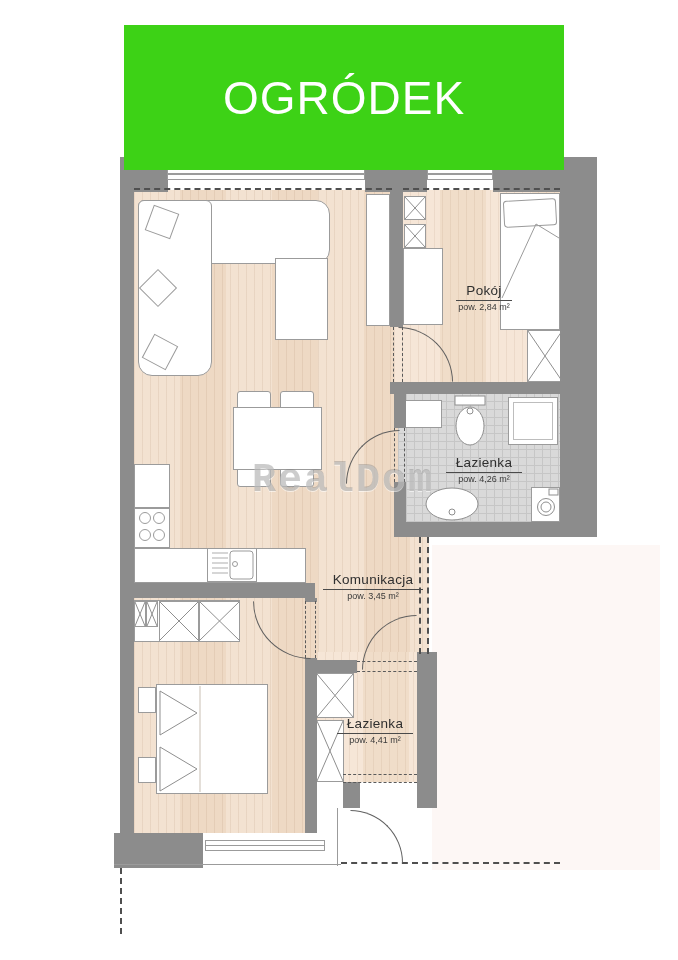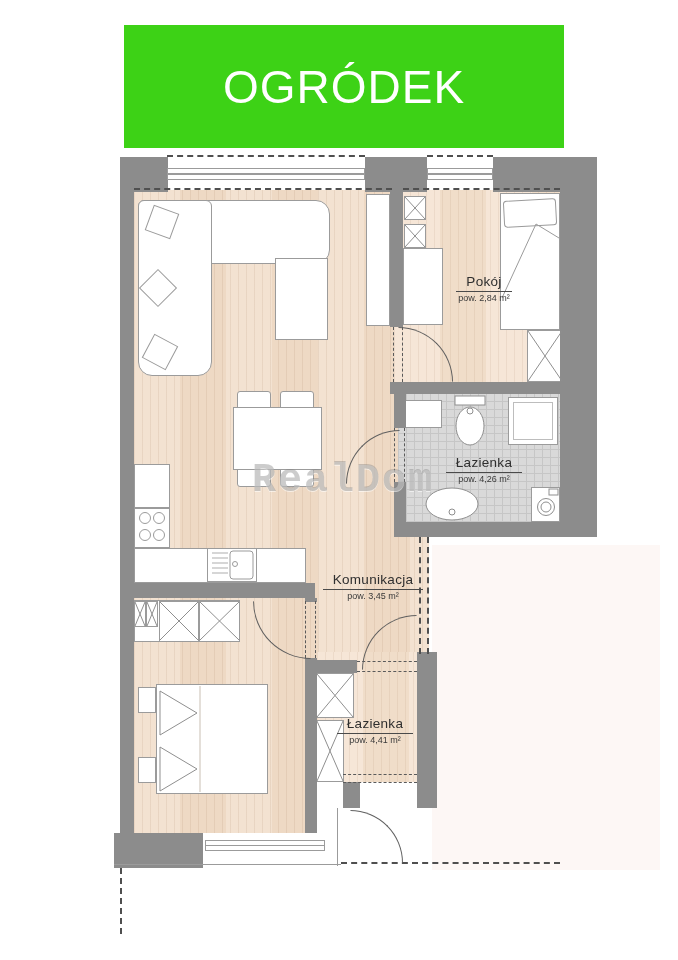--- a/index.html
+++ b/index.html
@@ -26,21 +26,21 @@
   .dash-v{position:absolute;border-left:1px dashed #5a5a5a;border-right:1px dashed #5a5a5a;box-sizing:border-box;}
   .dash-h{position:absolute;border-top:1px dashed #5a5a5a;border-bottom:1px dashed #5a5a5a;box-sizing:border-box;}
   .dash-v2{position:absolute;border-left:2px dashed #4f4f4f;border-right:2px dashed #4f4f4f;box-sizing:border-box;}
   .dash-t2{position:absolute;border-top:2px dashed #4f4f4f;box-sizing:border-box;}
   .dash-l2{position:absolute;border-left:2px dashed #4f4f4f;box-sizing:border-box;}
   .thin{position:absolute;background:#9b9b9b;}
   svg.overlay{position:absolute;left:0;top:0;z-index:15;}
   .room-label{position:absolute;text-align:center;color:#2f2f2f;z-index:30;}
   .room-name{display:inline-block;font-size:13.5px;letter-spacing:.3px;border-bottom:1px solid #4a4a4a;padding:0 10px 2px;white-space:nowrap;}
   .room-area{display:block;font-size:9px;margin-top:1px;color:#3a3a3a;}
-  #banner{position:absolute;left:124px;top:25px;width:440px;height:123px;background:#3dd216;
+  #banner{position:absolute;left:124px;top:25px;width:440px;height:145px;background:#3dd216;
           display:flex;align-items:center;justify-content:center;color:#fff;font-size:46px;
           letter-spacing:1px;z-index:50;}
   #watermark{position:absolute;left:252px;top:458px;font-size:40px;font-weight:700;letter-spacing:2px;
              color:rgba(128,128,128,0.40);text-shadow:0 1px 0 rgba(255,255,255,0.55);z-index:40;font-family:Liberation Mono, monospace;}
   #tint{position:absolute;left:432px;top:545px;width:228px;height:325px;background:#fbf1ee;opacity:.6;}
 </style>
 </head>
 <body>
 
 <div id="screen">
@@ -208,21 +208,21 @@
 
   <div class="arc arc-tr" style="left:398px;top:327px;width:55px;height:55px"></div>
   <div class="arc arc-tl" style="left:346px;top:430px;width:54px;height:54px"></div>
   <div class="arc arc-bl" style="left:253px;top:601px;width:58px;height:58px"></div>
   <div class="arc arc-tl" style="left:362px;top:615px;width:55px;height:55px"></div>
   <div class="arc arc-tr" style="left:350px;top:810px;width:53px;height:53px"></div>
 
   <div class="thin" style="left:114px;top:864px;width:227px;height:1px"></div>
   <div class="thin" style="left:337px;top:808px;width:1px;height:58px"></div>
 
-  <div class="room-label" style="left:424px;top:272px;width:120px">
+  <div class="room-label" style="left:424px;top:281px;width:120px">
     <span class="room-name">Pokój</span>
     <span class="room-area">pow. 2,84 m²</span>
   </div>
   <div class="room-label" style="left:424px;top:453px;width:120px">
     <span class="room-name">Łazienka</span>
     <span class="room-area">pow. 4,26 m²</span>
   </div>
   <div class="room-label" style="left:313px;top:570px;width:120px">
     <span class="room-name">Komunikacja</span>
     <span class="room-area">pow. 3,45 m²</span>

